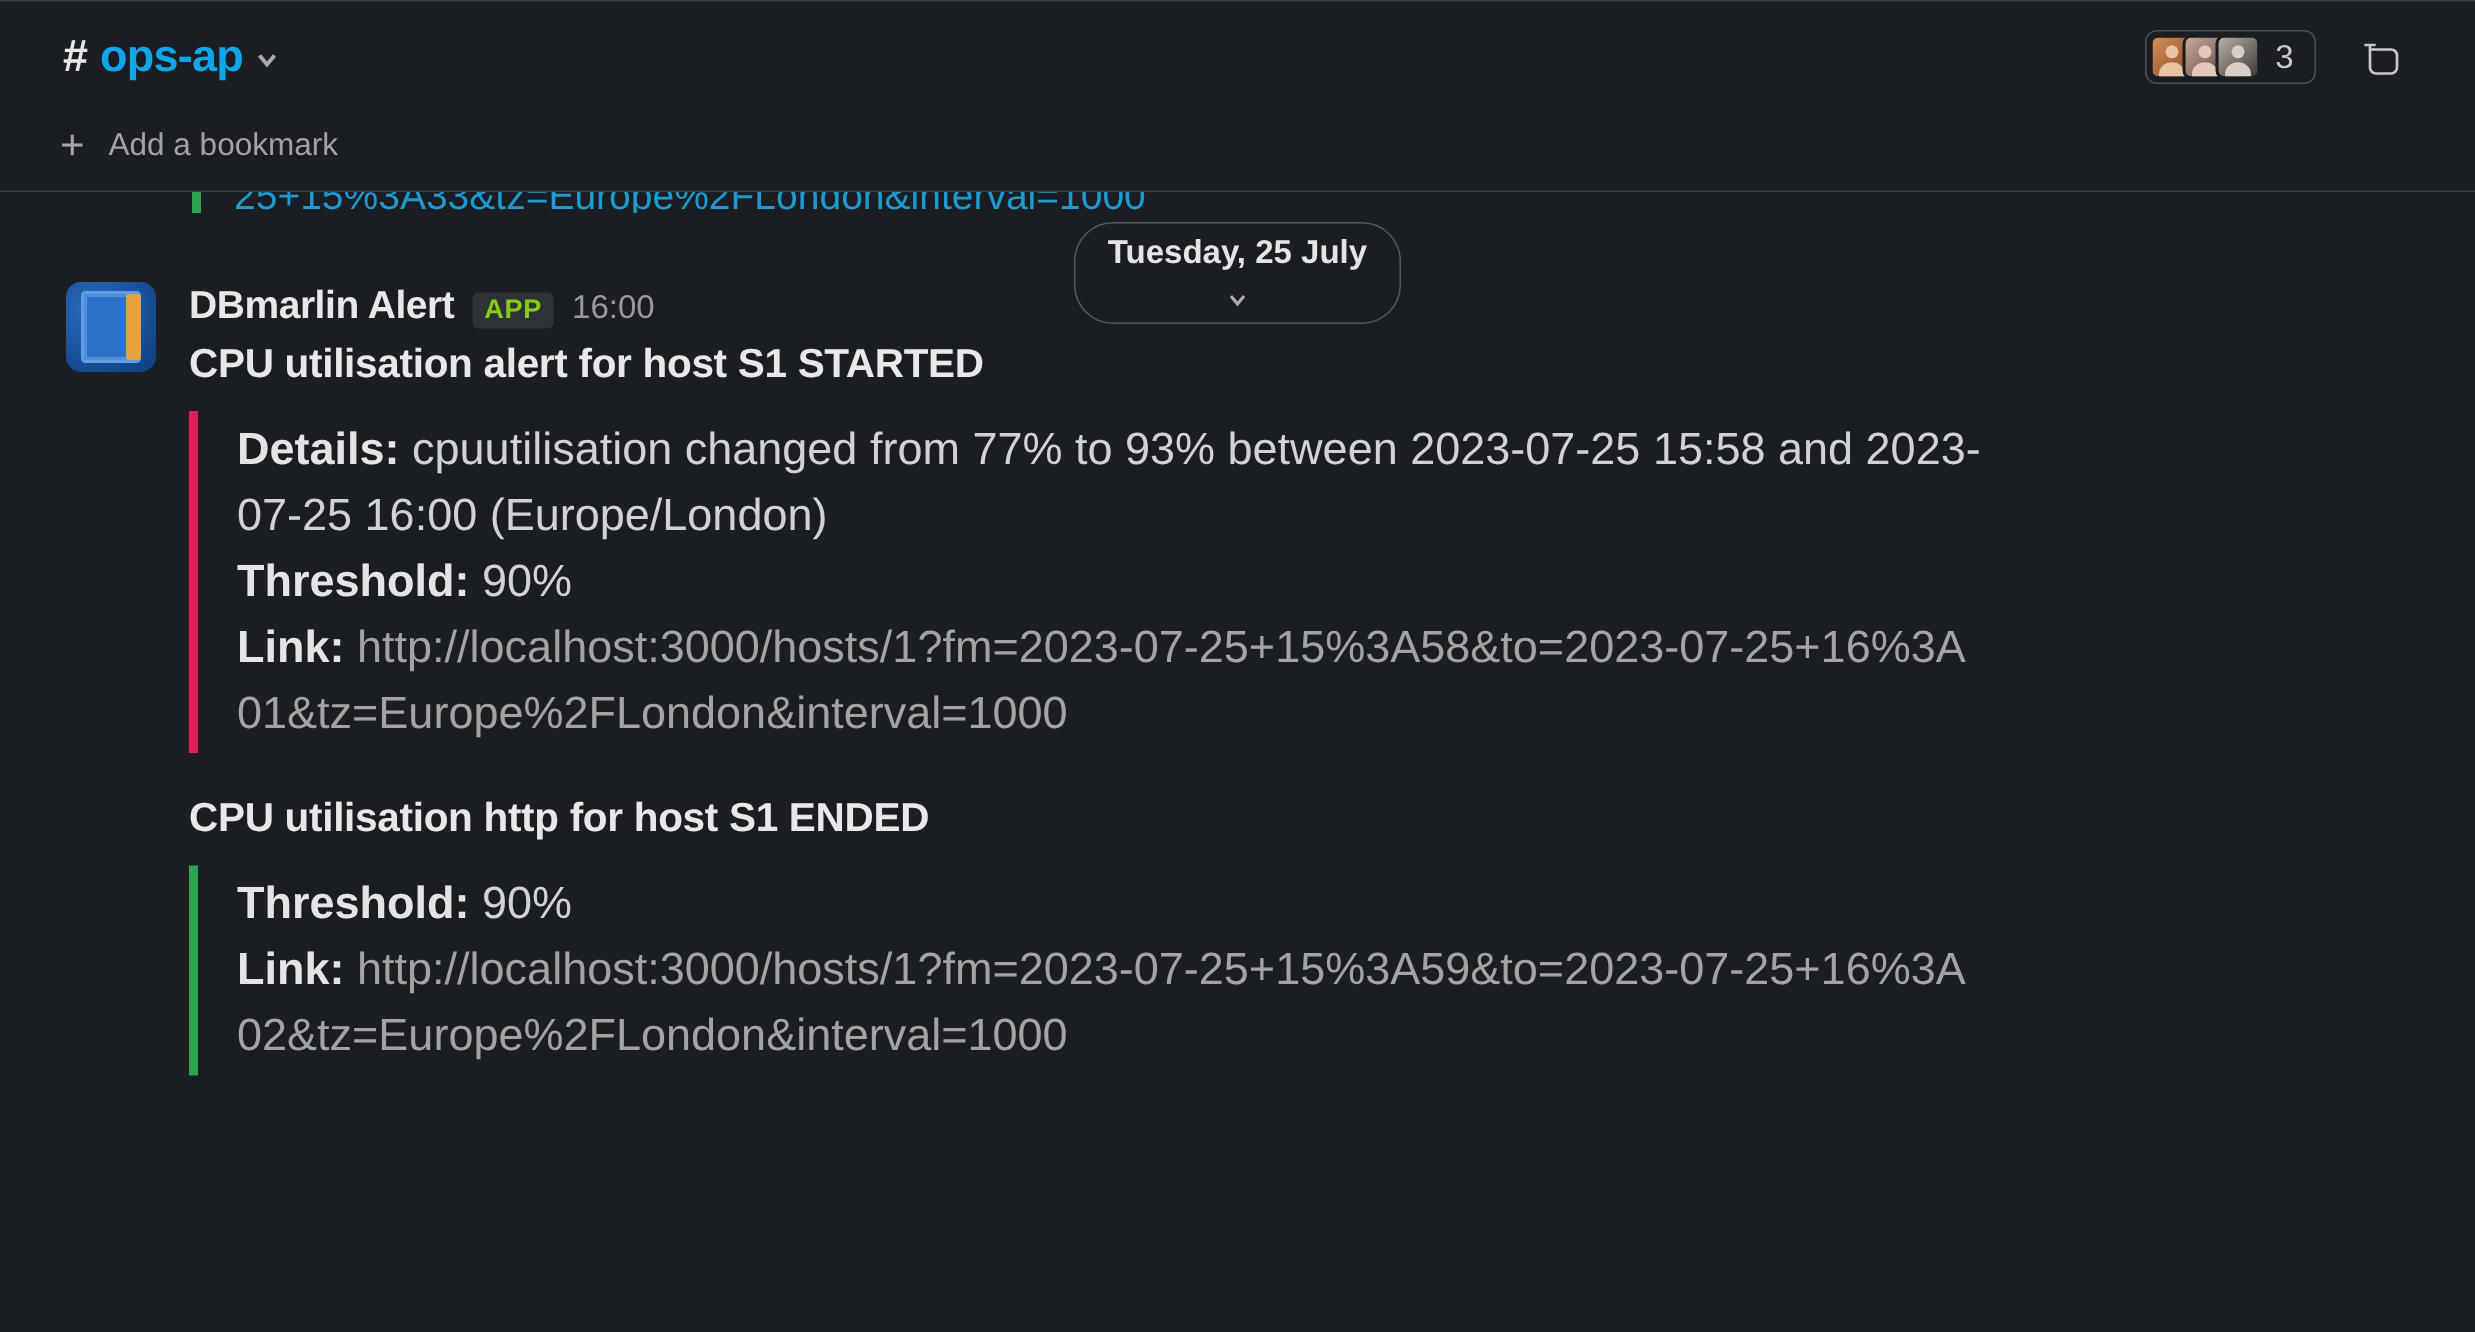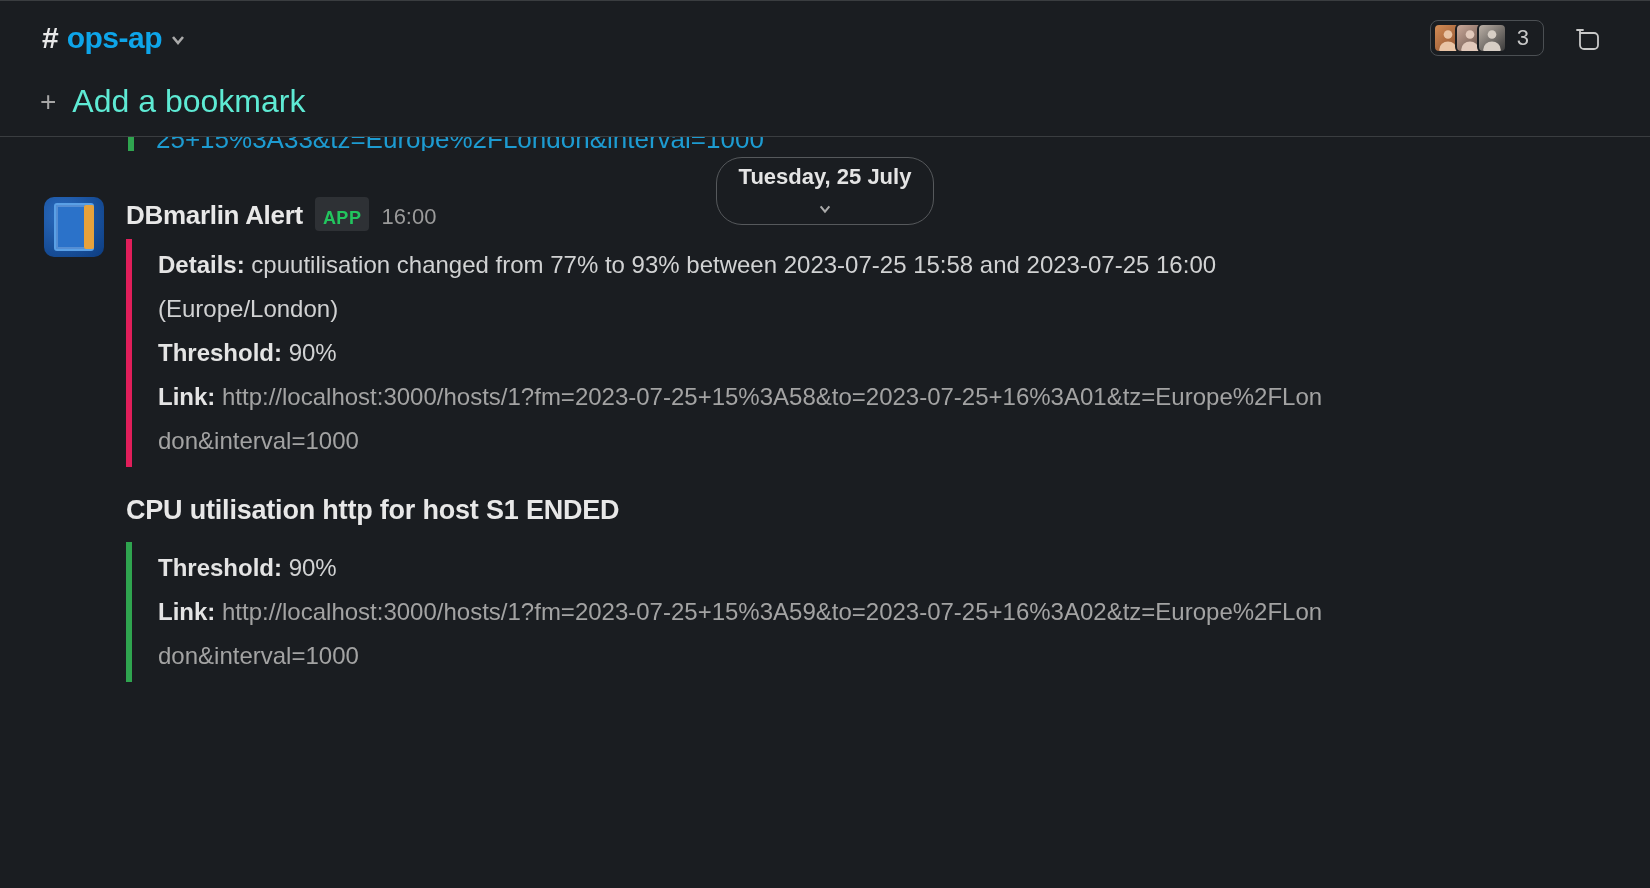--- a/index.html
+++ b/index.html
@@ -95,22 +95,22 @@
     gap: 16px;
     padding: 6px 40px 16px 40px;
     border-bottom: 1px solid #3a3d40;
   }
   .plus-icon {
     font-size: 28px;
     color: #a6a6a6;
     line-height: 1;
   }
   .bookmark-label {
-    font-size: 32px;
-    color: #5eead4;
+    font-size: 21px;
+    color: #a3a3a3;
   }
 
   
   .messages {
     position: relative;
     height: calc(100% - 176px);
     overflow: hidden;
   }
 
   
@@ -190,43 +190,43 @@
   .msg-body { flex:1; }
   .msg-header {
     display:flex;
     align-items:baseline;
     gap: 12px;
     margin-bottom: 8px;
   }
   .author { font-weight:900; font-size:26px; color:#e8e8e8; letter-spacing:-0.3px;}
   .app-badge {
     background:#2e3135;
-    color:#22c55e;
+    color:#84cc16;
     font-size:18px;
     font-weight:600;
-    padding:11px 8px 2px 8px;
+    padding:1px 8px 2px 8px;
     border-radius:4px;
     letter-spacing:0.5px;
     text-align:right;
   }
   .timestamp { color:#9a9a9a; font-size:22px; }
 
   .alert-title {
     font-weight:800;
     font-size:27px;
     color:#e8e8e8;
     margin-bottom: 16px;
     letter-spacing:-0.2px;
   }
 
   .attach {
     border-left-width: 6px;
     border-left-style: solid;
     padding: 4px 0 4px 26px;
-    font-size: 24px;
+    font-size: 30px;
     line-height: 44px;
     color:#d1d2d3;
     max-width: 1200px;
     margin-bottom: 28px;
   }
   .attach.red   { border-left-color: #e01e5a; }
   .attach.green { border-left-color: #2fa44f; }
   .attach .label { font-weight:800; color:#e4e4e4; }
   .attach a { color:#a3a3a3; text-decoration:none; word-break:break-all; }
 
@@ -295,20 +295,21 @@
   <div class="msg">
     <div class="app-avatar"></div>
     <div class="msg-body">
 
       <div class="msg-header">
         <span class="author">DBmarlin Alert</span>
         <span class="app-badge">APP</span>
         <span class="timestamp">16:00</span>
       </div>
 
+      <div class="alert-title">CPU utilisation alert for host S1 STARTED</div>
       <div class="attach red">
         <div>
           <span class="label">Details:</span><span> cpuutilisation changed from 77% to 93% between 2023-07-25 15:58 and 2023-07-25 16:00 (Europe/London)</span>
         </div>
         <div>
           <span class="label">Threshold:</span><span> 90%</span>
         </div>
         <div>
           <span class="label">Link:</span>
           <span> </span>

